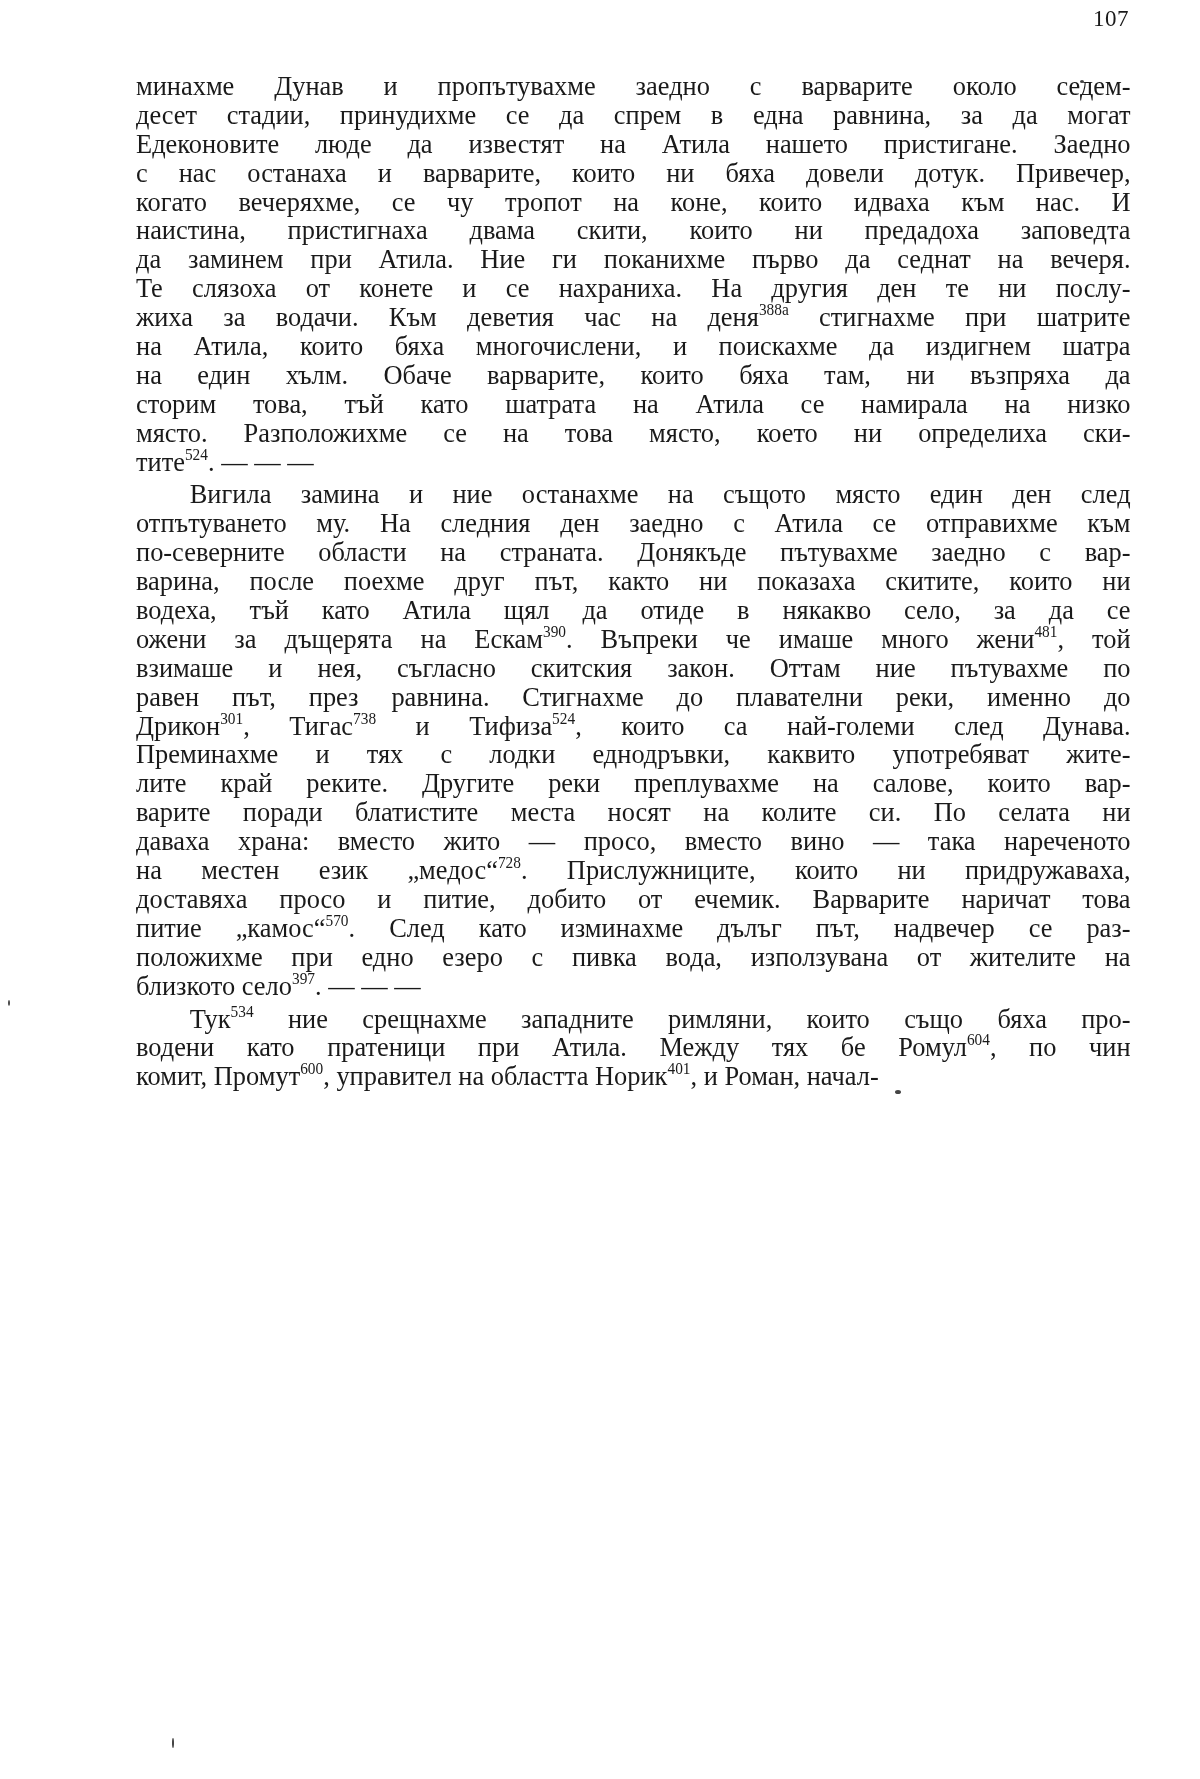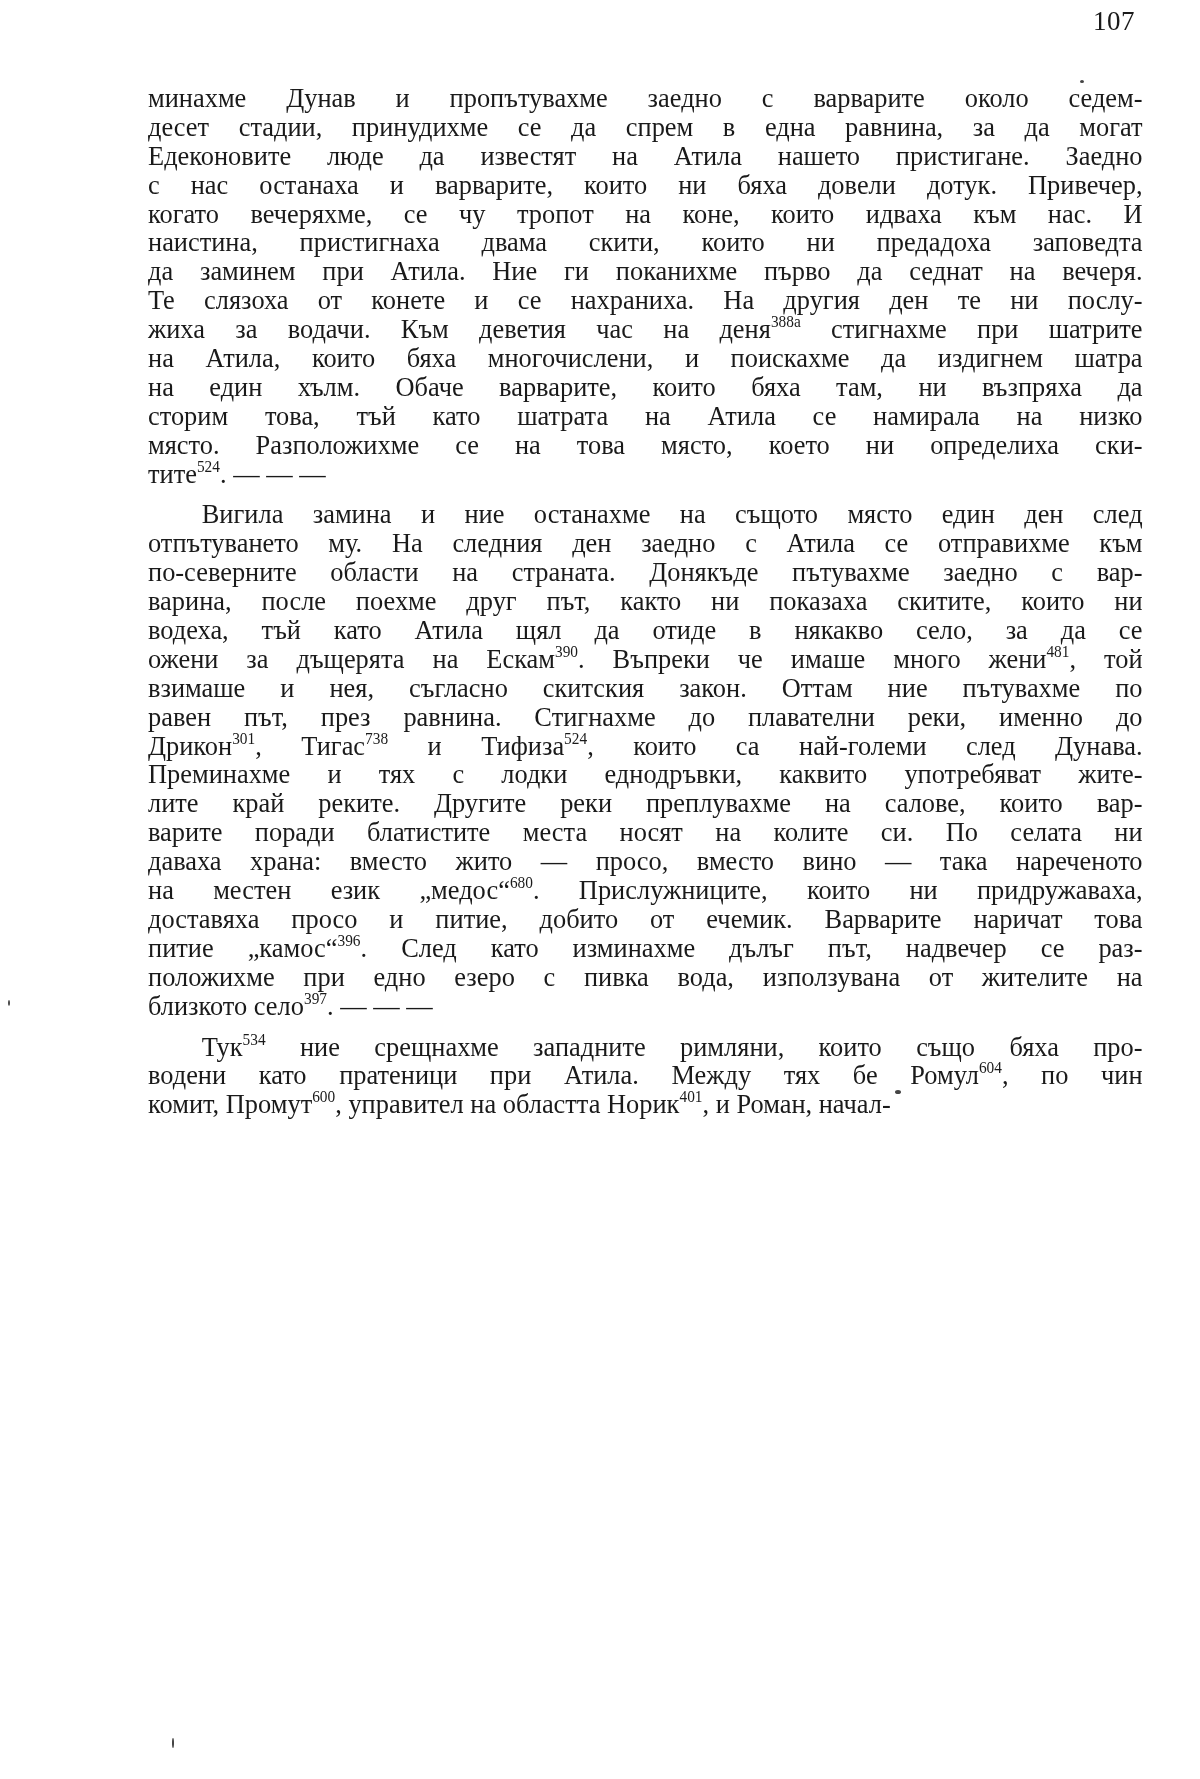--- a/index.html
+++ b/index.html
@@ -12,32 +12,32 @@
       height: 1779px;
       position: relative;
       overflow: hidden;
       font-family: "Liberation Serif", "DejaVu Serif", serif;
       color: #1a1a1a;
     }
     .page-number {
       position: absolute;
       top: 6px;
       left: 1093px;
-      font-size: 27px;
+      font-size: 23px;
       letter-spacing: 0.5px;
       text-align: right;
     }
     .text-block {
       position: absolute;
       left: 136px;
       top: 72px;
       width: 995px;
     }
     .paragraph {
-      margin: 12px;
+      margin: 0;
     }
     .line {
       display: block;
       font-size: 27.5px;
       line-height: 28.9px;
       height: 28.9px;
       white-space: nowrap;
       text-align: justify;
       text-align-last: justify;
       transform: scaleX(0.96);
@@ -97,23 +97,23 @@
         <span class="line">варина, после поехме друг път, както ни показаха скитите, които ни</span>
         <span class="line">водеха, тъй като Атила щял да отиде в някакво село, за да се</span>
         <span class="line">ожени за дъщерята на Ескам<sup>390</sup>. Въпреки че имаше много жени<sup>481</sup>, той</span>
         <span class="line">взимаше и нея, съгласно скитския закон. Оттам ние пътувахме по</span>
         <span class="line">равен път, през равнина. Стигнахме до плавателни реки, именно до</span>
         <span class="line">Дрикон<sup>301</sup>, Тигас<sup>738</sup> и Тифиза<sup>524</sup>, които са най-големи след Дунава.</span>
         <span class="line">Преминахме и тях с лодки еднодръвки, каквито употребяват жите-</span>
         <span class="line">лите край реките. Другите реки преплувахме на салове, които вар-</span>
         <span class="line">варите поради блатистите места носят на колите си. По селата ни</span>
         <span class="line">даваха храна: вместо жито — просо, вместо вино — така нареченото</span>
-        <span class="line">на местен език „медос“<sup>680</sup>. Прислужниците, които ни придружаваха,</span>
+        <span class="line">на местен език „медос“<sup>728</sup>. Прислужниците, които ни придружаваха,</span>
         <span class="line">доставяха просо и питие, добито от ечемик. Варварите наричат това</span>
-        <span class="line">питие „камос“<sup>396</sup>. След като изминахме дълъг път, надвечер се раз-</span>
+        <span class="line">питие „камос“<sup>570</sup>. След като изминахме дълъг път, надвечер се раз-</span>
         <span class="line">положихме при едно езеро с пивка вода, използувана от жителите на</span>
         <span class="line last">близкото село<sup>397</sup>. — — —</span>
       </div>
       <div class="paragraph">
         <span class="line indent">Тук<sup>534</sup> ние срещнахме западните римляни, които също бяха про-</span>
         <span class="line">водени като пратеници при Атила. Между тях бе Ромул<sup>604</sup>, по чин</span>
         <span class="line last">комит, Промут<sup>600</sup>, управител на областта Норик<sup>401</sup>, и Роман, начал-</span>
       </div>
     </div>
 

